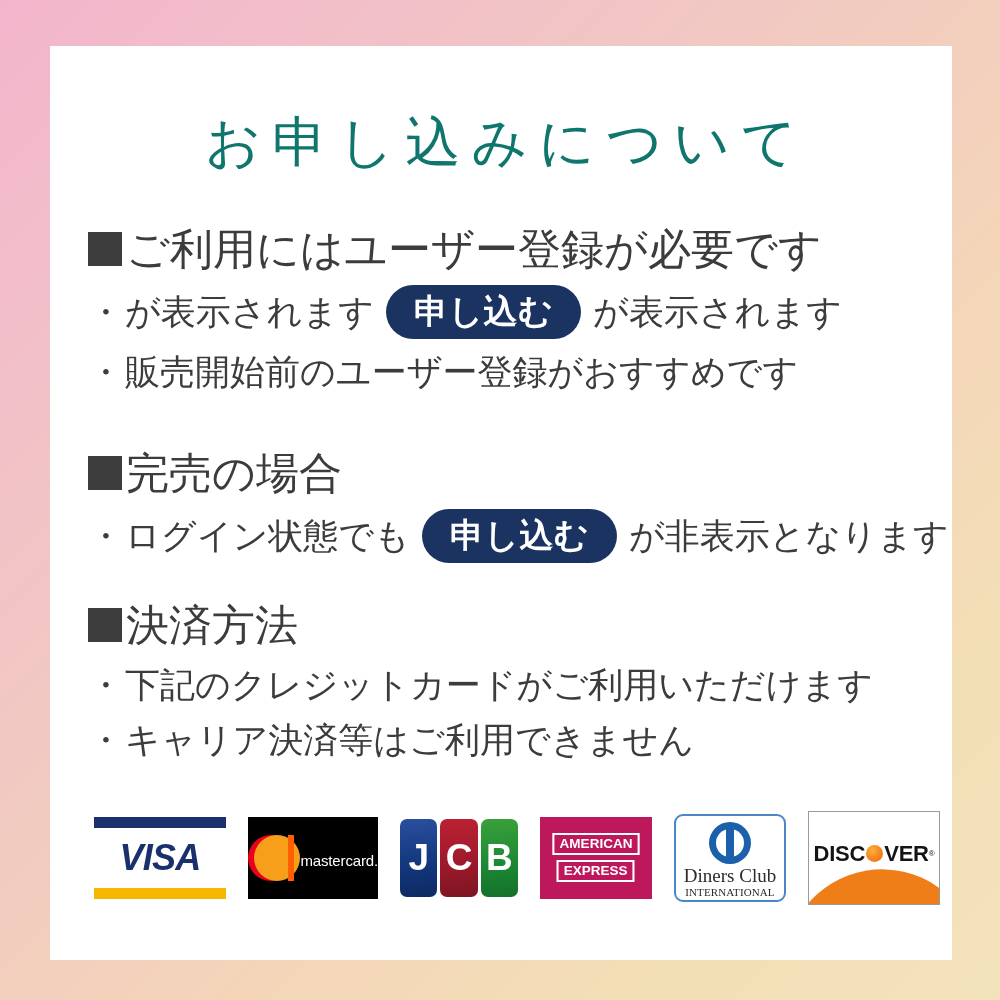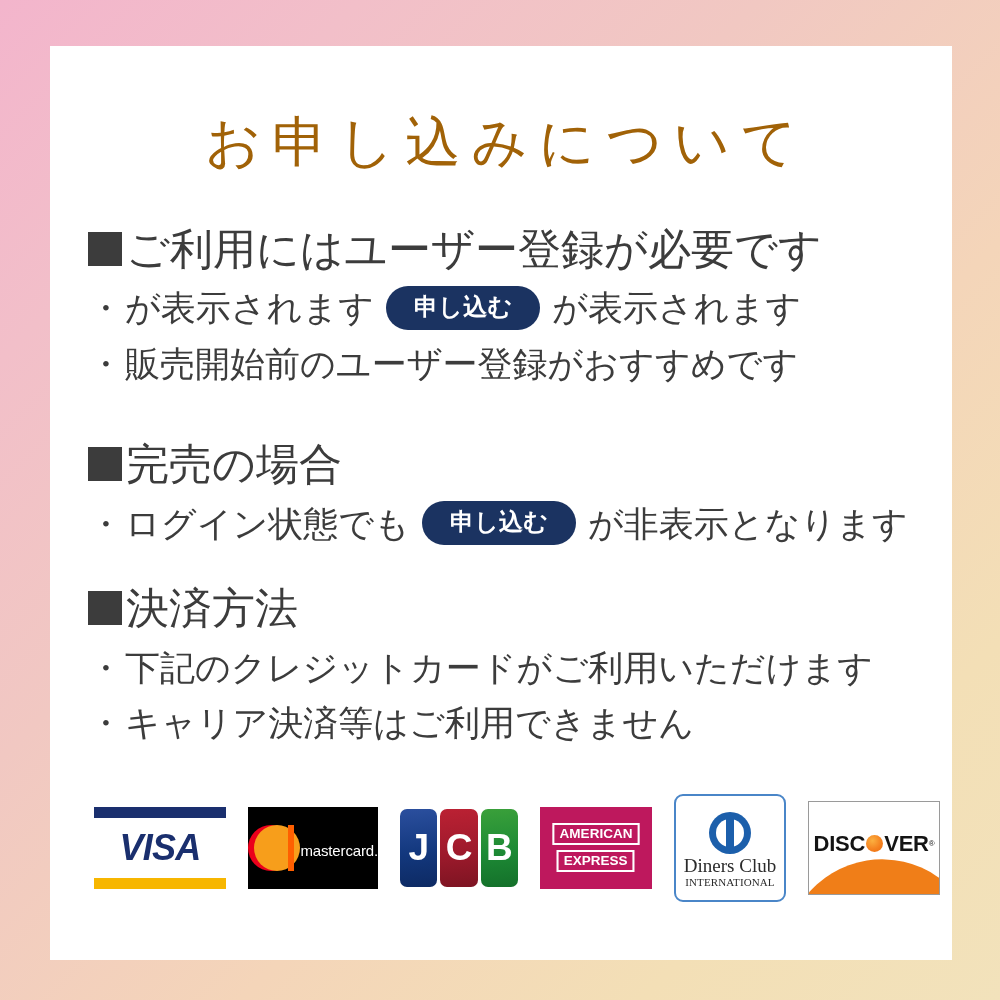--- a/index.html
+++ b/index.html
@@ -37,21 +37,21 @@
     position: absolute;
     left: 0; top: 0; right: 0; bottom: 0;
     padding: 44px 38px 0 38px;
   }
 
   
   .page-title {
     text-align: center;
     font-size: 55px;
     line-height: 1.25;
-    color: #a16207;
+    color: #0f766e;
     letter-spacing: 0.20em;
     text-indent: 0.20em;
     font-weight: 400;
     margin-top: 18px;
   }
 
   
   .section { margin-top: 0; }
   .section-1 { margin-top: 46px; }
   .section-2 { margin-top: 52px; }
@@ -91,21 +91,21 @@
   }
 
   
   .pill-btn {
     display: inline-flex;
     align-items: center;
     justify-content: center;
     background: #1b3361;
     color: #ffffff;
     border-radius: 999px;
-    font-size: 24px;
+    font-size: 34px;
     font-weight: bold;
     padding: 9px 28px 11px 28px;
     margin: 0 12px;
     letter-spacing: 0.01em;
     line-height: 1;
     flex: none;
     border: none;
   }
 
   
@@ -201,21 +201,21 @@
     font-size: 13px;
     font-weight: bold;
     letter-spacing: 0.00em;
     padding: 2px 5px 3px 5px;
     line-height: 1;
     transform: scaleX(1.04);
   }
 
   
   .logo-diners {
-    width: 112px; height: 108px;
+    width: 112px; height: 88px;
     background: #ffffff;
     border: 2px solid #4a86c8;
     border-radius: 9px;
     display: flex; flex-direction: column;
     align-items: center; justify-content: center;
     padding-top: 4px;
   }
   .diners-mark {
     width: 42px; height: 42px; border-radius: 50%;
     background: #1c5fab;

